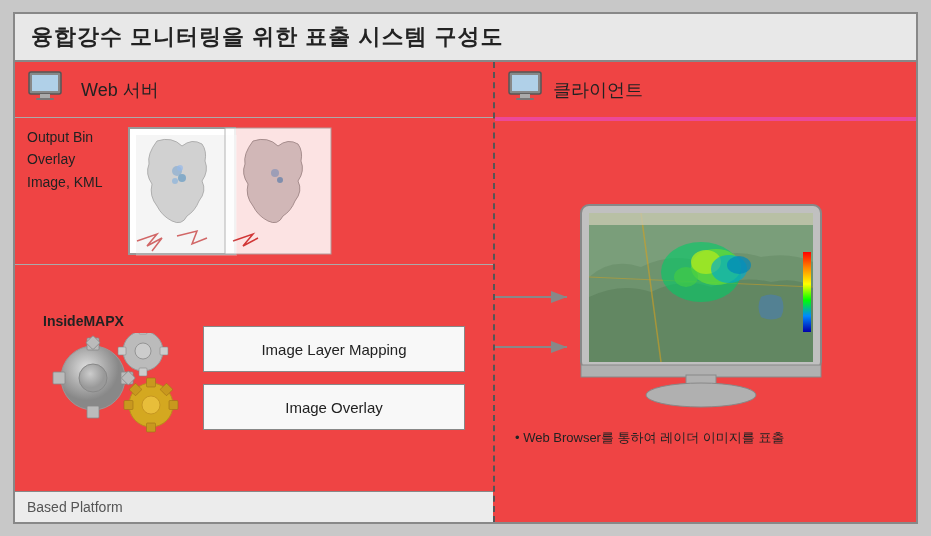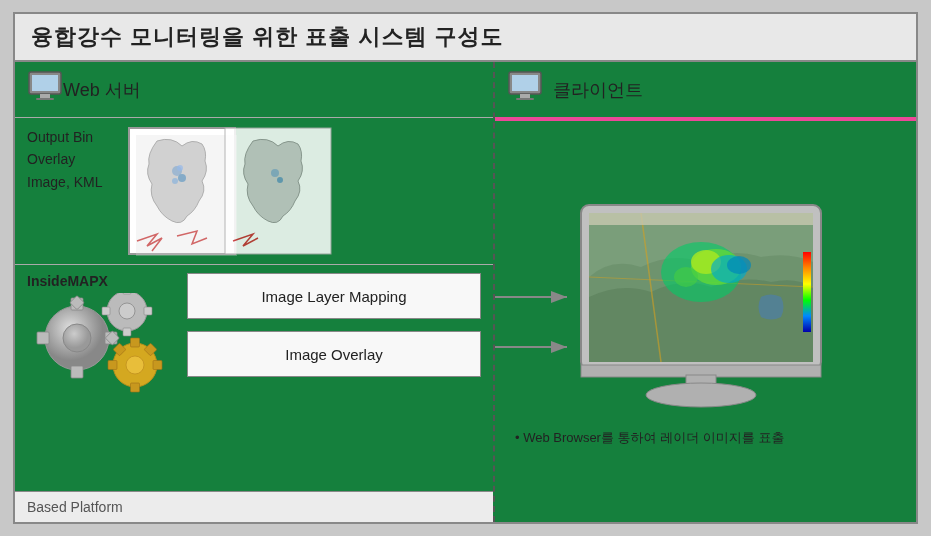--- a/index.html
+++ b/index.html
@@ -8,21 +8,21 @@
       height: 536px;
       background: #c8c8c8;
       display: flex;
       align-items: center;
       justify-content: center;
       font-family: 'Malgun Gothic', '맑은 고딕', Arial, sans-serif;
     }
     .main-container {
       width: 905px;
       height: 512px;
-      background: #15803d;
+      background: #ef4444;
       border: 2px solid #888;
       padding: 0;
       display: flex;
       flex-direction: column;
     }
     .title-bar {
       background: #e8e8e8;
       border-bottom: 2px solid #888;
       padding: 8px 16px;
       font-size: 22px;
@@ -41,21 +41,21 @@
       border-right: 2px dashed #555;
       display: flex;
       flex-direction: column;
       padding: 0;
     }
     .left-header {
       display: flex;
       align-items: center;
       padding: 8px 12px;
       border-bottom: 1px solid #aaa;
-      gap: 0;
+      gap: 18px;
     }
     .server-icon {
       font-size: 28px;
     }
     .server-label {
       font-size: 18px;
       color: #222;
     }
     
     .output-bin-section {
@@ -82,24 +82,24 @@
       gap: 6px;
       align-items: center;
     }
     
     .map-image {
       width: 110px;
       height: 130px;
     }
     
     .insidemapx-section {
-      padding: 8px 12px;
+      padding: 8px 28px;
       display: flex;
       gap: 10px;
-      align-items: flex-start;
+      align-items: center;
       flex: 1;
     }
     .insidemapx-left {
       display: flex;
       flex-direction: column;
       align-items: flex-start;
     }
     .insidemapx-label {
       font-size: 14px;
       font-weight: bold;

